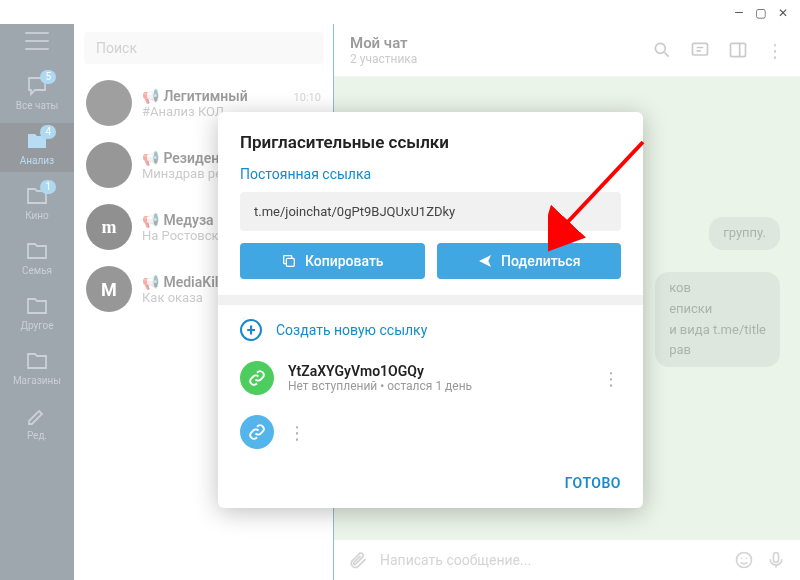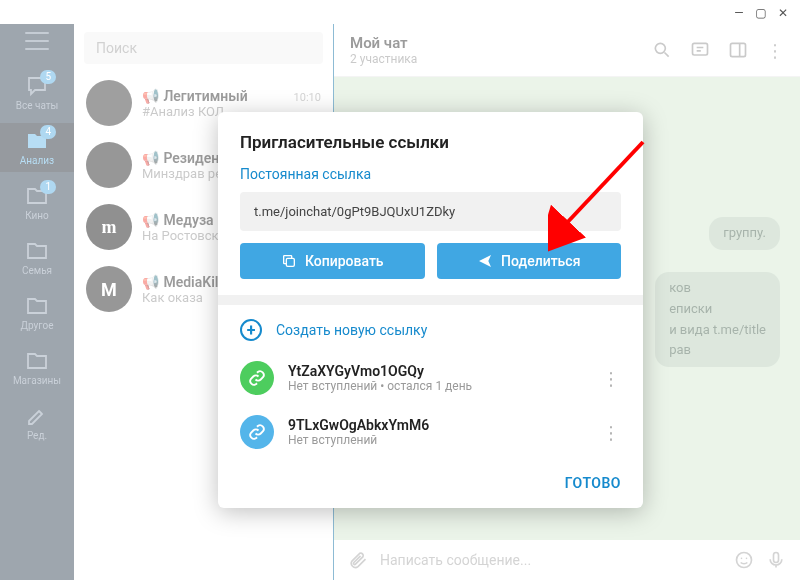--- a/index.html
+++ b/index.html
@@ -325,24 +325,20 @@
     </div>
     <div class="kebab">⋮</div>
   </div>
 
   <div class="link-item">
     <div class="link-chip blue">
         <svg width="18" height="18" viewBox="0 0 24 24">
           <path fill="none" stroke="#fff" stroke-width="2.5" d="M10 14a5 5 0 007 0l3-3a5 5 0 00-7-7l-1 1M14 10a5 5 0 00-7 0l-3 3a5 5 0 007 7l1-1"></path>
         </svg>
       </div>
-    <div class="link-info">
-      <div class="link-name">9TLxGwOgAbkxYmM6</div>
-      <div class="link-sub">Нет вступлений</div>
-    </div>
     <div class="kebab">⋮</div>
   </div>
 
   <div class="modal-footer">
     <span class="done-btn">ГОТОВО</span>
   </div>
 </div>
 
 <svg class="arrow" width="110" height="120">
   <defs>

